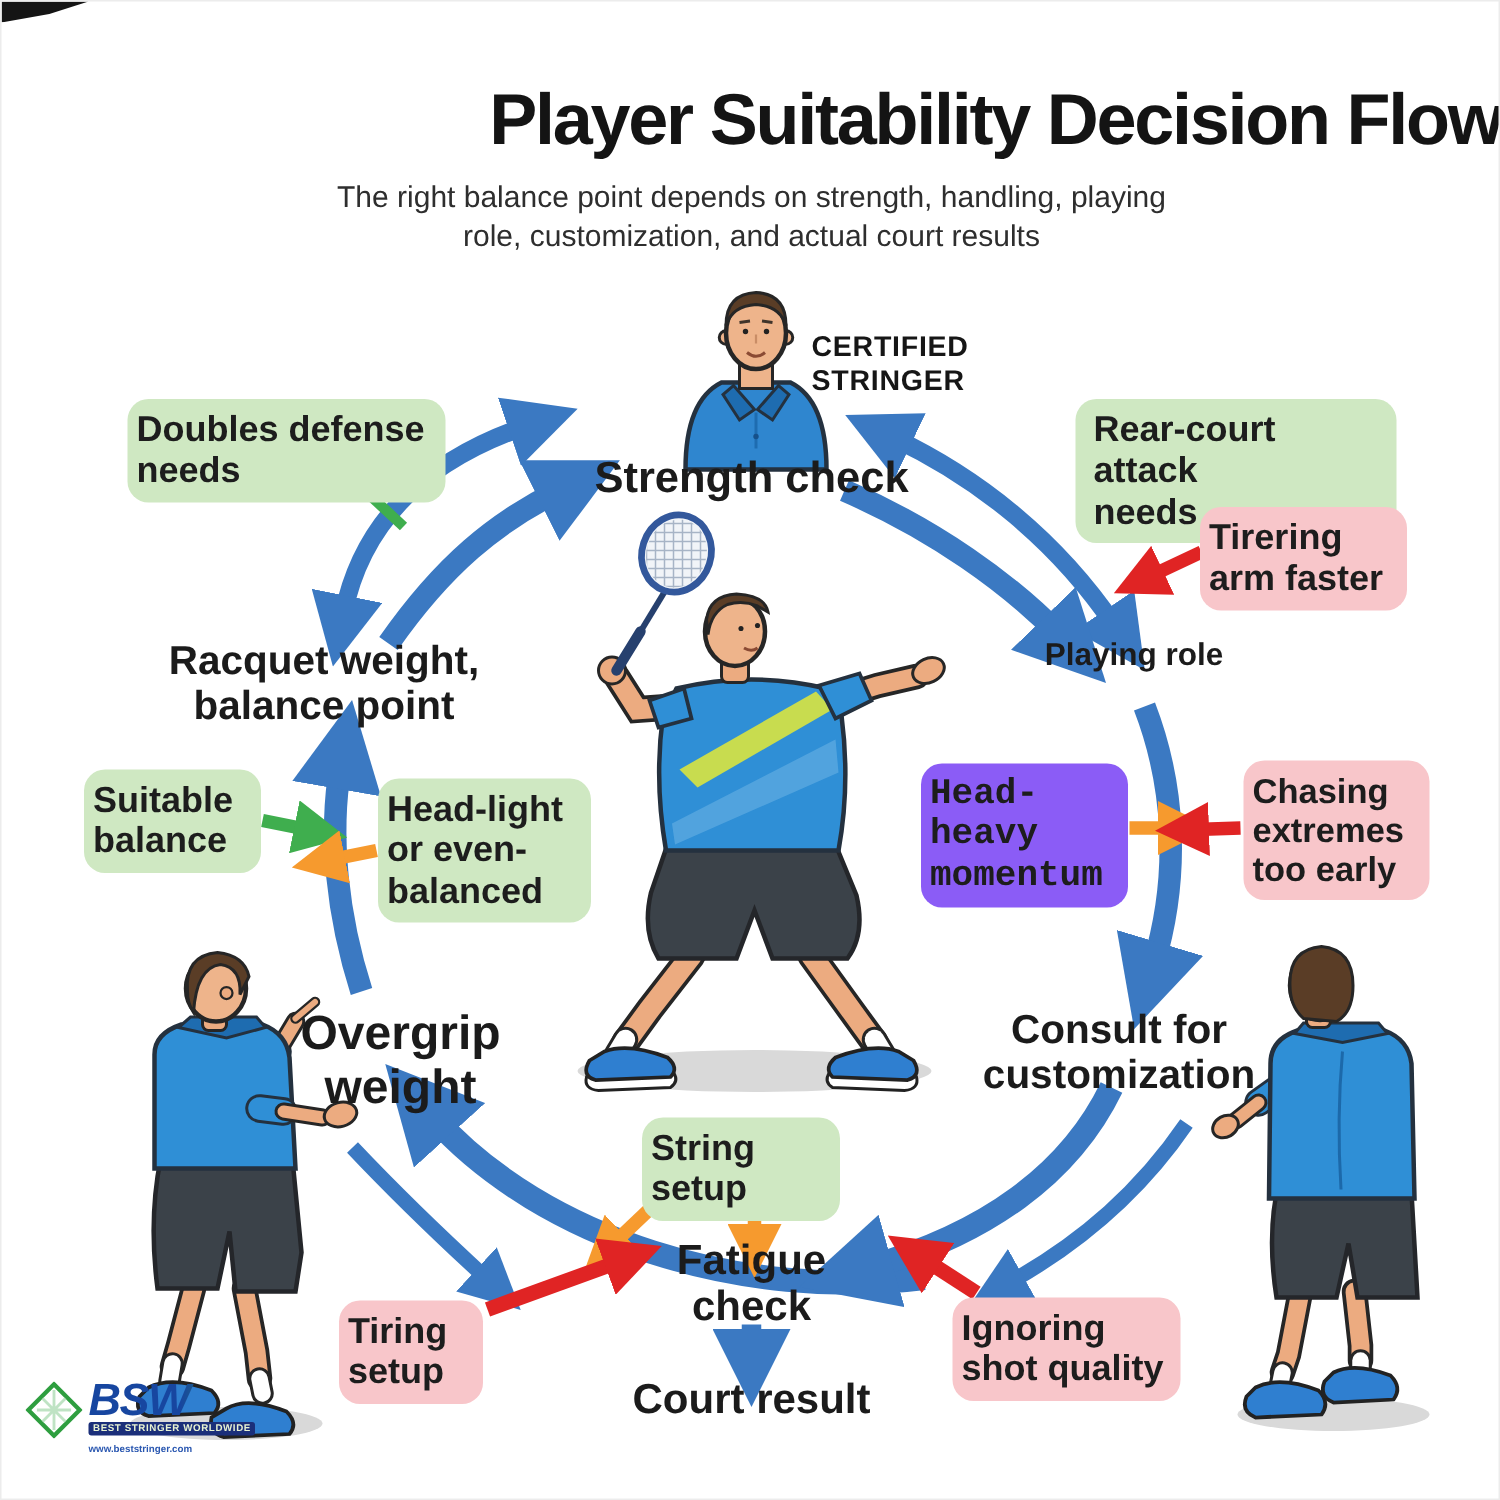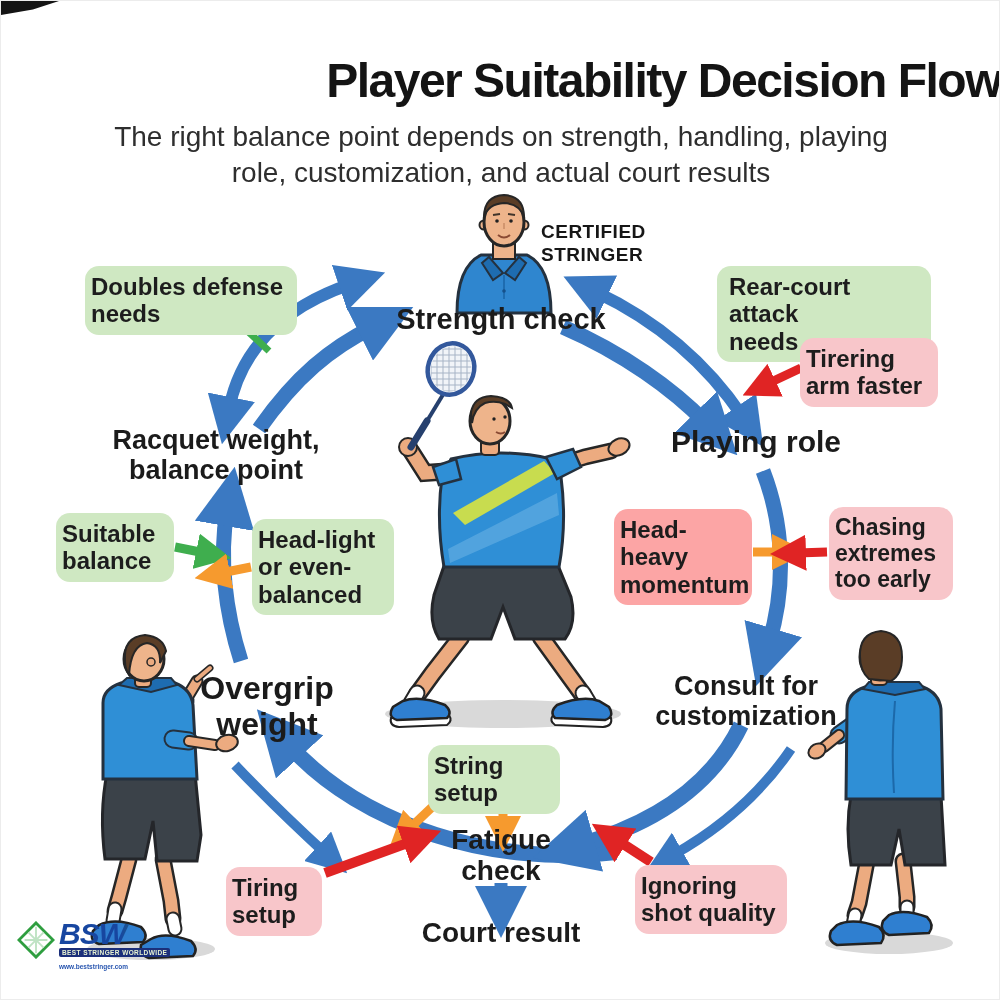--- a/index.html
+++ b/index.html
@@ -9,36 +9,36 @@
     font-family:"Liberation Sans", sans-serif;color:#1b1b1b;
   }
   .corner{position:absolute;left:0;top:0;width:58px;height:14px;background:#141414;
     clip-path:polygon(0 0,100% 0,55% 60%,0 100%);}
   .title{
     position:absolute;left:0;top:52px;width:1000px;text-align:right;
     font-size:48px;font-weight:700;letter-spacing:-1.5px;color:#141414;margin:0;
   }
   .subtitle{
     position:absolute;left:75px;top:118px;width:850px;text-align:center;
-    font-size:28px;font-weight:400;color:#2e2e2e;line-height:1.3;margin:0;
+    font-size:20px;font-weight:400;color:#2e2e2e;line-height:1.3;margin:0;
     white-space:pre-line;
   }
   svg.layer{position:absolute;left:0;top:0;width:1000px;height:1000px;}
   .node{
     position:absolute;text-align:center;font-weight:700;color:#1b1b1b;
     line-height:1.12;white-space:pre-line;
   }
   .box{
     position:absolute;text-align:left;font-weight:700;color:#1d1d1d;
     line-height:1.14;white-space:pre-line;border-radius:14px;
     padding:7px 6px;box-sizing:border-box;font-size:24px;
   }
   .box.green{background:#cfe8c2;}
   .box.pink{background:#f8c6ca;}
-  .box.peach{background:#fca5a5;}
+  .box.peach{background:#8b5cf6;font-family:Liberation Mono, monospace;}
   .caption{
     position:absolute;font-weight:700;color:#161616;line-height:1.2;
     white-space:pre-line;letter-spacing:.5px;
   }
   .logo{position:absolute;left:16px;top:920px;display:flex;align-items:flex-start;gap:4px;}
   .logo-abbr{
     font-size:30px;line-height:26px;font-weight:700;font-style:italic;letter-spacing:-1px;
     background:linear-gradient(90deg,#1746a0 55%,#2e9e3f);
     -webkit-background-clip:text;background-clip:text;color:transparent;
   }
@@ -250,21 +250,21 @@
       <path d="M859,656 Q858,632 880,630 Q901,632 901,656 Q901,674 890,680 L868,678 Q859,670 859,656 Z" fill="#5a3d26" stroke="#262626" stroke-width="2"></path>
     </g>
   </svg>
 
   <div class="caption" style="left:540px;top:220px;width:140px;font-size:19px;">CERTIFIED
 STRINGER</div>
 
   <div class="node" style="left:385px;top:302px;width:230px;font-size:29px;">Strength check</div>
   <div class="node" style="left:90px;top:424px;width:250px;font-size:27px;">Racquet weight,
 balance point</div>
-  <div class="node" style="left:655px;top:424px;width:200px;font-size:30px;">Playing role</div>
+  <div class="node" style="left:655px;top:424px;width:200px;font-size:21px;">Playing role</div>
   <div class="node" style="left:196px;top:670px;width:140px;font-size:32px;">Overgrip
 weight</div>
   <div class="node" style="left:645px;top:670px;width:200px;font-size:27px;">Consult for
 customization</div>
   <div class="node" style="left:405px;top:916px;width:190px;font-size:28px;">Court result</div>
   <div class="node" style="left:440px;top:823px;width:120px;font-size:28px;">Fatigue
 check</div>
 
   <div class="box green" style="left:84px;top:265px;width:212px;">Doubles defense
 needs</div>

